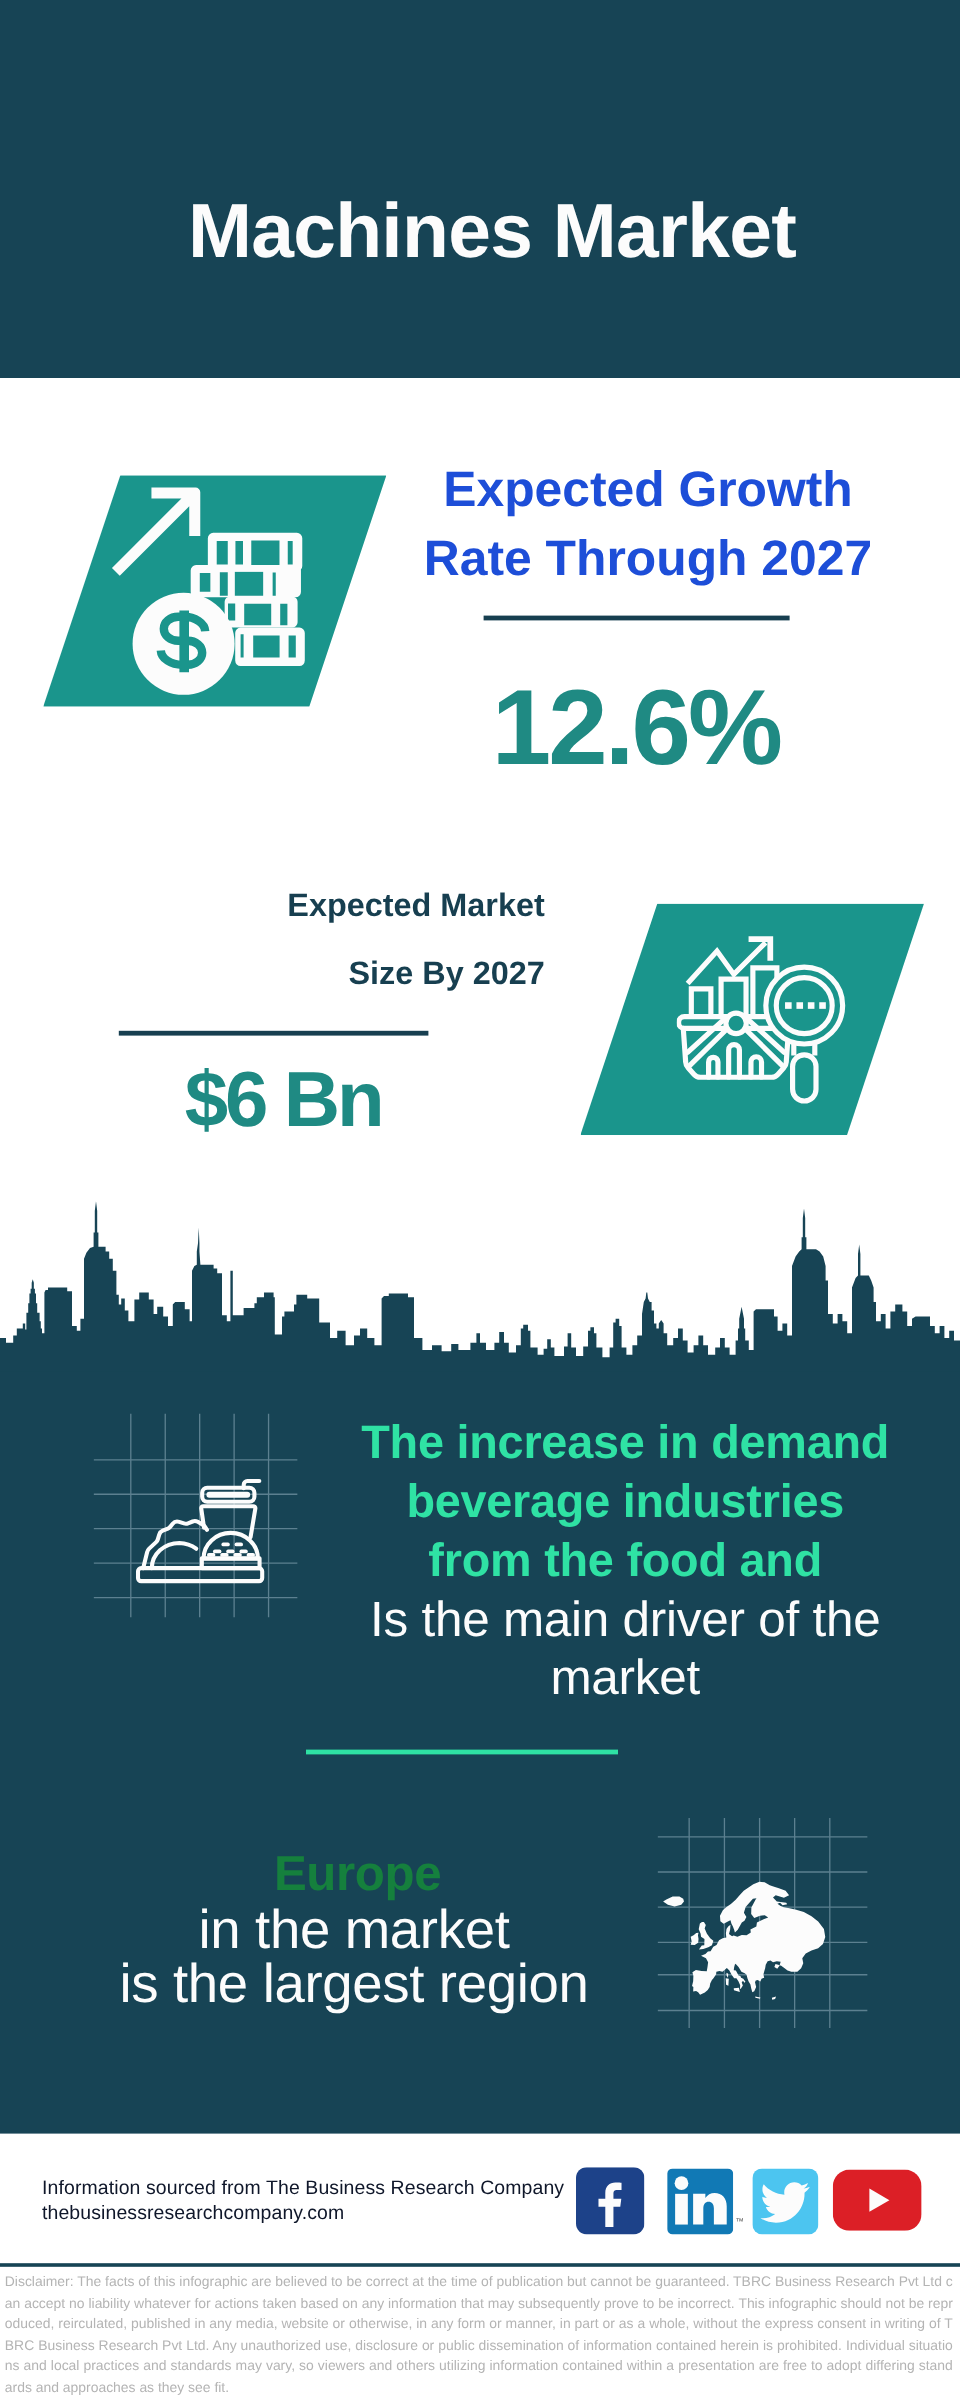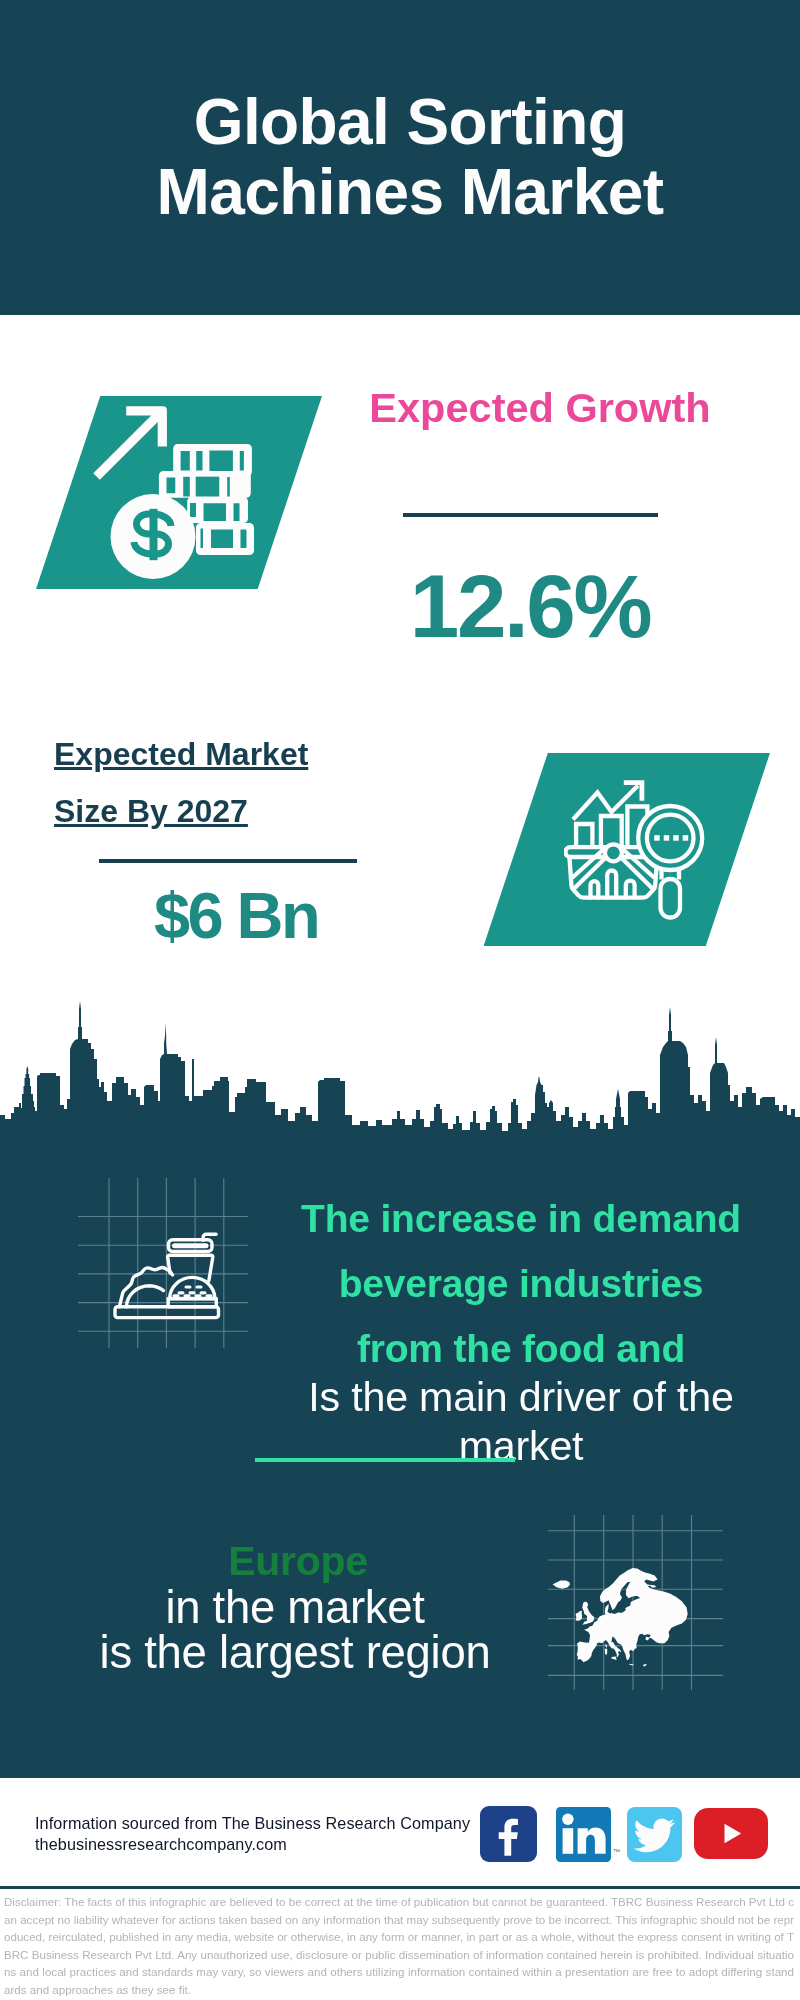--- a/index.html
+++ b/index.html
@@ -11,46 +11,46 @@
   .header{position:absolute;left:0;top:0;width:800px;height:314.5px;background:#174455;}
   .header-title{position:absolute;left:0;top:87px;width:820px;text-align:center;
     color:#fcfcfc;font-weight:bold;font-size:64px;line-height:70px;letter-spacing:-0.6px;}
 
   
   .para{position:absolute;background:#1A958C;}
   .icon-money{position:absolute;left:90px;top:402px;width:175px;height:182px;}
   .para-growth{left:36px;top:396px;width:286px;height:193px;
     clip-path:polygon(64.3px 0, 286px 0, 221.7px 193px, 0 193px);}
   .growth-text{position:absolute;left:340px;top:379px;width:400px;text-align:center;
-    color:#ec4899;font-weight:bold;font-size:41.5px;line-height:57px;}
+    color:#1d4ed8;font-weight:bold;font-size:41.5px;line-height:57px;}
   .rule{position:absolute;background:#173f50;height:4px;}
   .rule-growth{left:403px;top:513px;width:255px;}
   .growth-value{position:absolute;left:330px;top:566px;width:400px;text-align:center;
     color:#1f8a83;font-weight:bold;font-size:89px;line-height:80px;letter-spacing:-2.4px;}
 
   
-  .size-text{position:absolute;left:54px;top:725.5px;width:400px;text-align:left;
-    color:#173f50;font-weight:bold;font-size:32px;line-height:57px;text-decoration:underline;}
+  .size-text{position:absolute;left:54px;top:725.5px;width:400px;text-align:right;
+    color:#173f50;font-weight:bold;font-size:27px;line-height:57px;}
   .rule-size{left:99px;top:859px;width:258px;}
   .size-value{position:absolute;left:36px;top:876px;width:400px;text-align:center;
     color:#1f8a83;font-weight:bold;font-size:65px;line-height:80px;letter-spacing:-2.6px;}
   .icon-market{position:absolute;left:563.5px;top:778px;width:142px;height:142px;}
   .para-size{left:483.6px;top:753px;width:286.4px;height:193px;
     clip-path:polygon(64.2px 0, 286.4px 0, 222.2px 193px, 0 193px);}
 
   
   .darkblock{position:absolute;left:0;top:1140px;width:800px;height:638.8px;background:#174455;}
   .skyline{position:absolute;left:0;top:1000px;width:800px;height:143px;display:block;}
 
   
   .icon-food{position:absolute;left:113px;top:1232px;width:110px;height:90px;}
   .grid-food{position:absolute;left:78px;top:1178px;width:170px;height:170px;}
   .driver-text{position:absolute;left:271px;top:1178px;width:500px;text-align:center;
     font-size:41.2px;line-height:49px;color:#fcfcfc;letter-spacing:-0.2px;}
-  .driver-text .hl{font-size:39px;margin-top:16px;}
+  .driver-text .hl{font-size:39px;}
   .driver-text .hl{color:#2FE2A4;font-weight:bold;}
   .rule-driver{position:absolute;left:255px;top:1457.5px;width:260px;height:4px;background:#2FE2A4;}
 
   
   .europe-text{position:absolute;left:50px;top:1539px;width:490px;text-align:center;
     font-size:45.5px;line-height:45.5px;color:#fcfcfc;letter-spacing:-0.3px;}
   .europe-text .hl{color:#15803d;font-weight:bold;font-size:41px;position:relative;left:3px;}
   .grid-europe{position:absolute;left:548px;top:1515px;width:175px;height:175px;}
   .icon-europe{position:absolute;left:551px;top:1567px;width:138px;height:101px;}
 
@@ -68,40 +68,41 @@
     font-size:11.6px;line-height:17.6px;text-align:justify;word-break:break-all;
     text-align-last:left;}
 </style>
 </head>
 <body>
 
 <div class="page">
 
   <div class="header">
     <div class="header-title">
-      <span>Global Sorting</span><br>
+      <br>
       <span>Machines Market</span>
     </div>
   </div>
 
   <div class="para para-growth"></div>
   <svg class="icon-money" viewBox="0 0 175 182">
     <g fill="#fcfcfc" fill-rule="evenodd">
       <path d="M36.2,4.3 H72.9 A4,4 0 0 1 76.9,8.3 V44.6 H67.7 V19.9 L9.8,77.8 L3.3,71.3 L61.2,13.4 H36.2 Z"></path>
       <path d="M87.7,42 H157.4 A4.5,4.5 0 0 1 161.9,46.5 V69.7 A4.5,4.5 0 0 1 157.4,74.2 H87.7 A4.5,4.5 0 0 1 83.2,69.7 V46.5 A4.5,4.5 0 0 1 87.7,42 Z M90.6,48.9 H99.8 V68.5 H90.6 Z M106.2,48.9 H112.5 V68.5 H106.2 Z M119.4,48.4 H142.9 V68.9 H119.4 Z M149.8,48.9 H153.9 V68.5 H149.8 Z"></path>
       <path d="M73.4,68.9 H156.3 A4.5,4.5 0 0 1 160.8,73.4 V91.3 A4.5,4.5 0 0 1 156.3,95.8 H73.4 A4.5,4.5 0 0 1 68.9,91.3 V73.4 A4.5,4.5 0 0 1 73.4,68.9 Z M76.5,75.5 H85.3 V91.2 H76.5 Z M93.2,74.8 H99.8 V94.5 H93.2 Z M105.7,74.5 H129.3 V94.5 H105.7 Z M137.2,75 H139.8 V94.5 H137.2 Z"></path>
       <path d="M101.7,95 H153.5 A4.5,4.5 0 0 1 158,99.5 V116.5 A4.5,4.5 0 0 1 153.5,121 H101.7 A4.5,4.5 0 0 1 97.2,116.5 V99.5 A4.5,4.5 0 0 1 101.7,95 Z M100,101 H106 V115 H100 Z M113.5,101.2 H136 V119 H113.5 Z M143.5,101.2 H149.5 V119 H143.5 Z"></path>
       <path d="M110.5,121 H159.5 A4.5,4.5 0 0 1 164,125.5 V148.5 A4.5,4.5 0 0 1 159.5,153 H110.5 A4.5,4.5 0 0 1 106,148.5 V125.5 A4.5,4.5 0 0 1 110.5,121 Z M110.5,126.5 H113 V146 H110.5 Z M121,127.5 H143 V146 H121 Z M150.5,127.5 H156.5 V146 H150.5 Z"></path>
       <circle cx="63" cy="134.5" r="42.5"></circle>
     </g>
     <path fill="#1A958C" d="M59.5,106.8 H67.5 V158.2 H59.5 Z"></path>
     <path fill="none" stroke="#1A958C" stroke-width="7.0" d="M81,124 a18,12.5 0 0 0 -18,-12 h-4.5 a12,10 0 0 0 0,20 h8 a12,10 0 0 1 0,20 h-4.5 a18,12.5 0 0 1 -18,-12"></path>
   </svg>
   <div class="growth-text">
     <span>Expected Growth</span><br>
+    <span>Rate Through 2027</span>
   </div>
   <div class="rule rule-growth"></div>
   <div class="growth-value">12.6%</div>
 
   <div class="size-text">
     <span>Expected Market</span><br>
     <span>Size By 2027</span>
   </div>
   <div class="rule rule-size"></div>
   <div class="size-value">$6 Bn</div>

